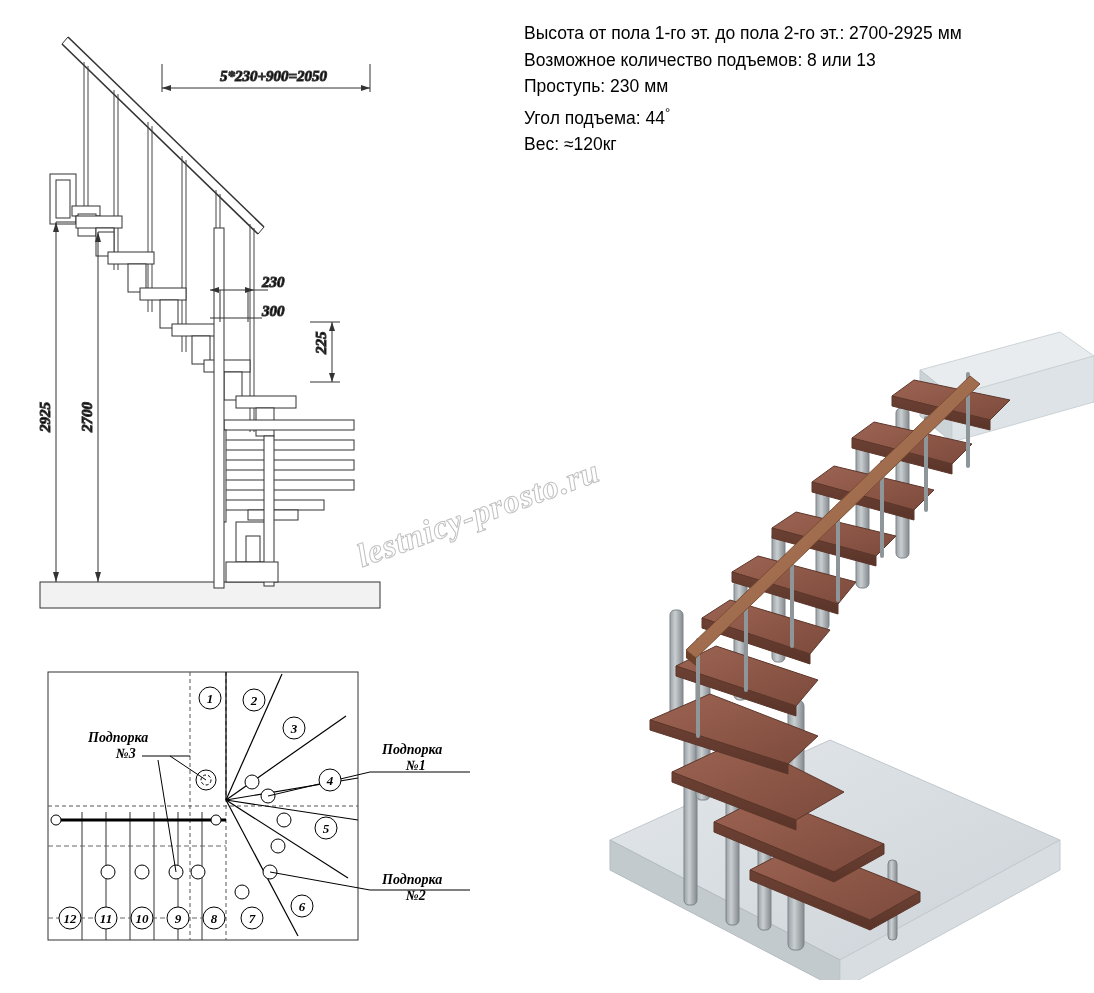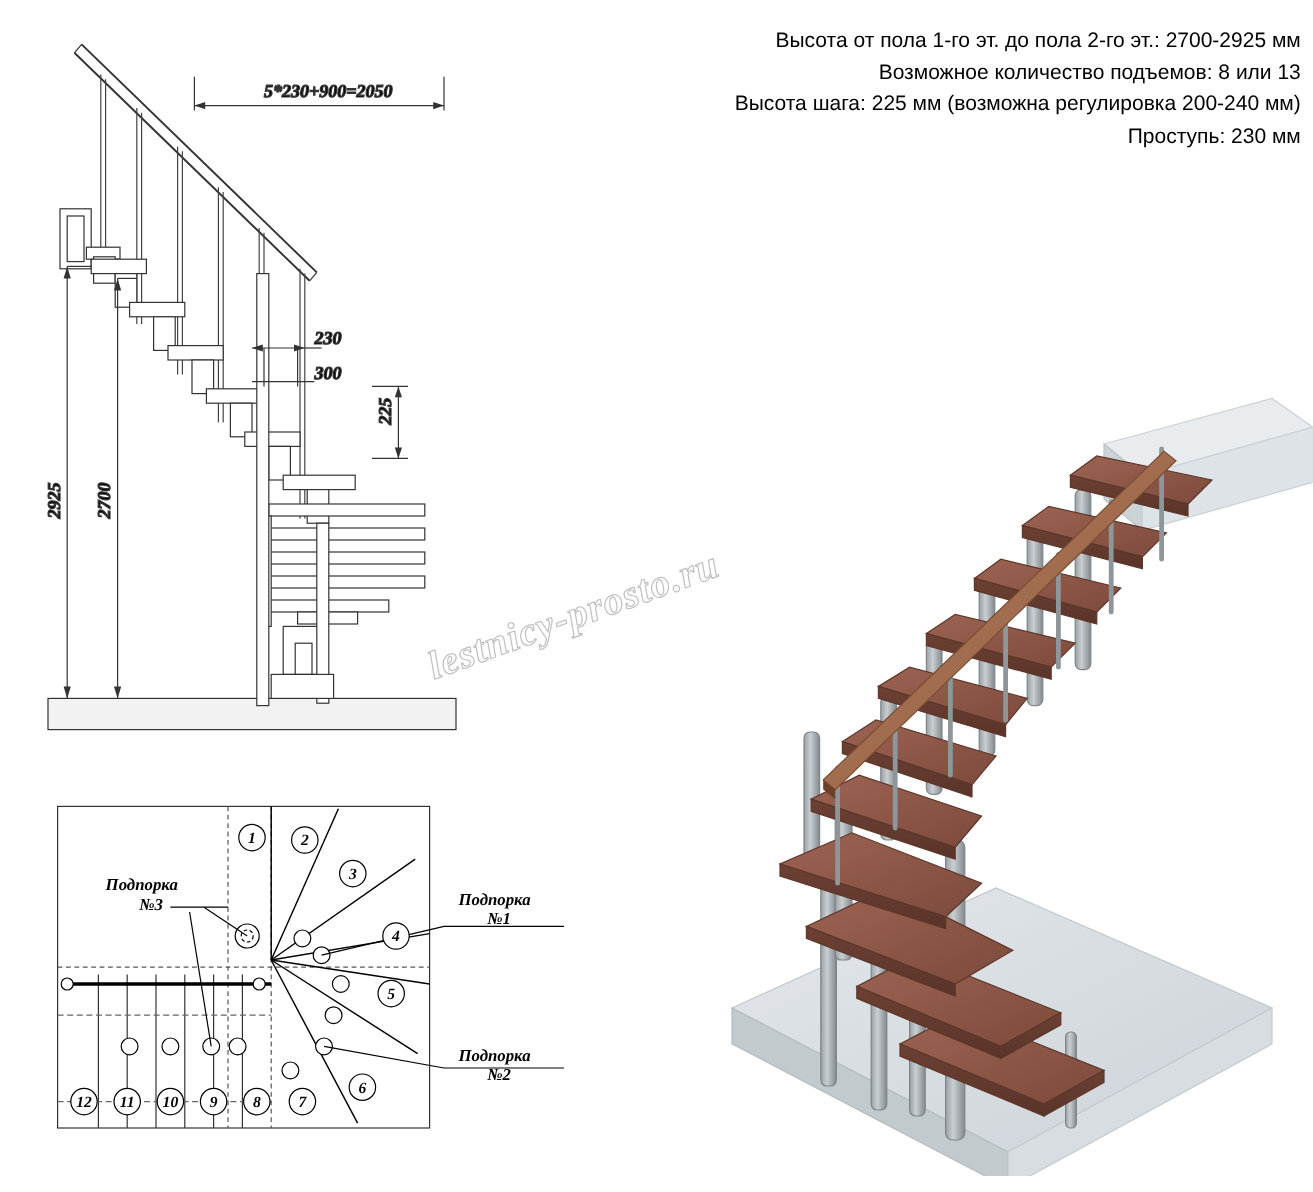--- a/index.html
+++ b/index.html
@@ -25,21 +25,20 @@
     position: absolute;
     left: 524px;
     top: 20px;
     width: 560px;
   }
   #spec-list .spec-line {
     font-size: 17.5px;
     line-height: 26.5px;
     white-space: nowrap;
     color: #000;
-    text-align: right;
   }
   #spec-list .spec-line .deg {
     font-size: 13px;
     vertical-align: super;
   }
 
   
   #elevation-drawing {
     position: absolute;
     left: 10px;
@@ -111,22 +110,23 @@
   }
 </style>
 </head>
 <body>
 
 <div class="root">
 
   <div id="spec-list">
     <div class="spec-line">Высота от пола 1-го эт. до пола 2-го эт.: 2700-2925 мм</div>
     <div class="spec-line">Возможное количество подъемов: 8 или 13</div>
-    <div class="spec-line">Высота шага: 225 мм (возможна регулировка 200-240 мм)</div>
     <div class="spec-line">Проступь: 230 мм</div>
+    <div class="spec-line"><span>Угол подъема: 44</span><span class="deg">°</span></div>
+    <div class="spec-line">Вес: ≈120кг</div>
   </div>
 
   <div id="elevation-drawing">
     <svg width="470" height="620" viewBox="0 0 470 620">
       <g stroke="#333" fill="none" stroke-width="1">
 
         <g>
           <rect x="30" y="560" width="340" height="26" fill="#f2f2f2" stroke="#333"></rect>
         </g>
 

